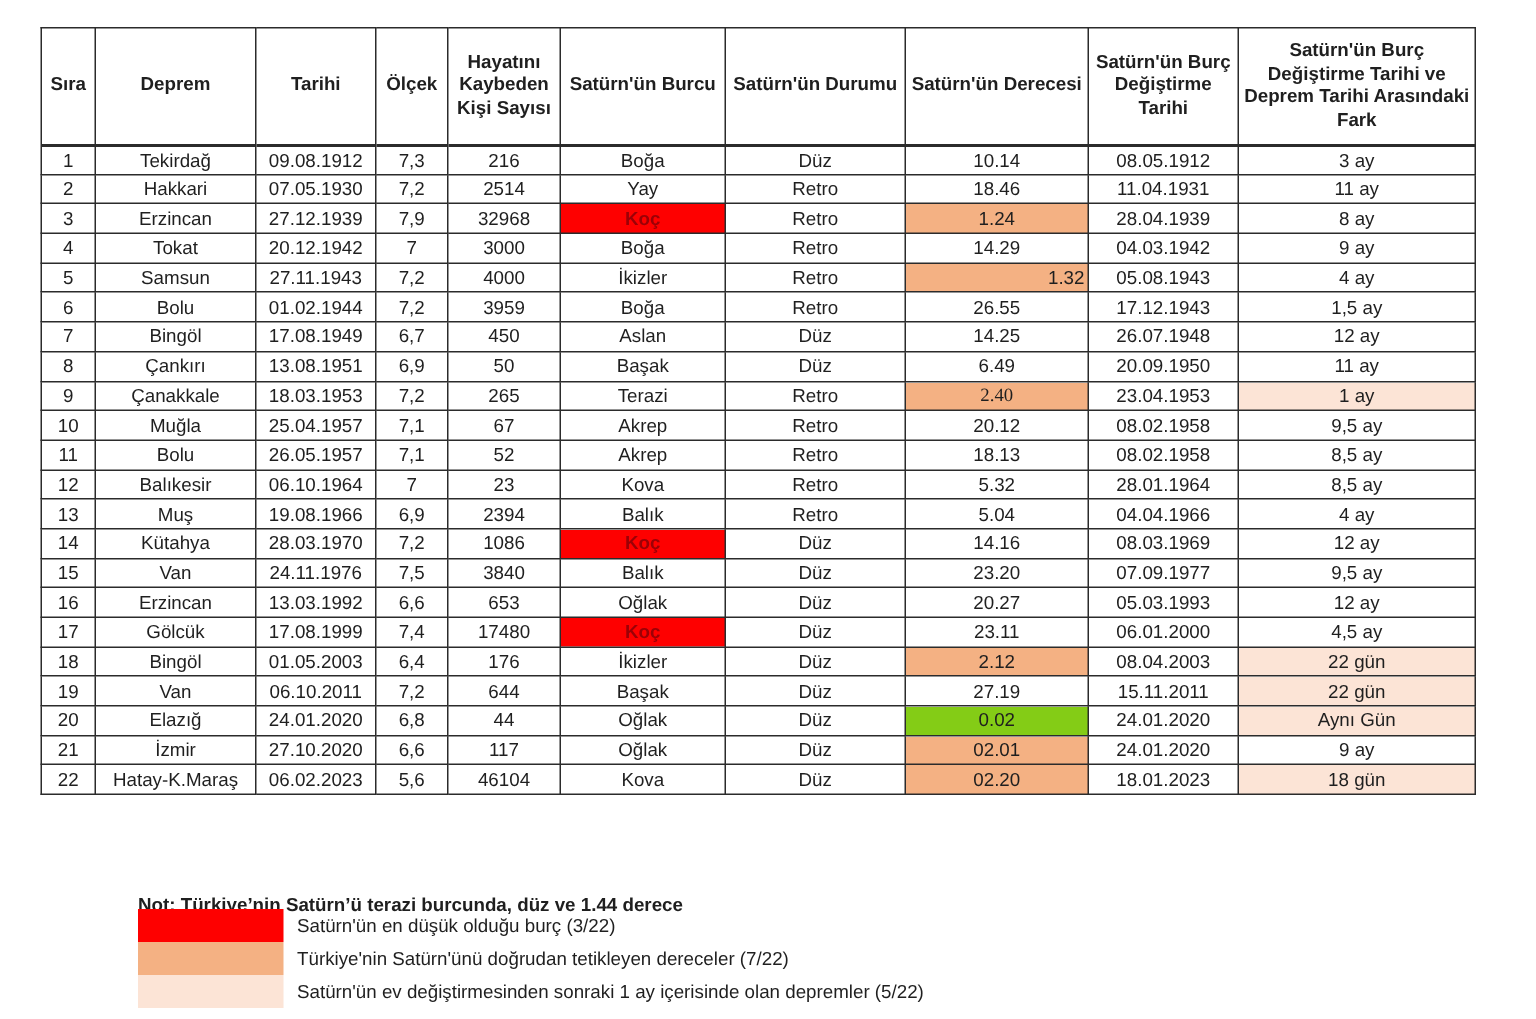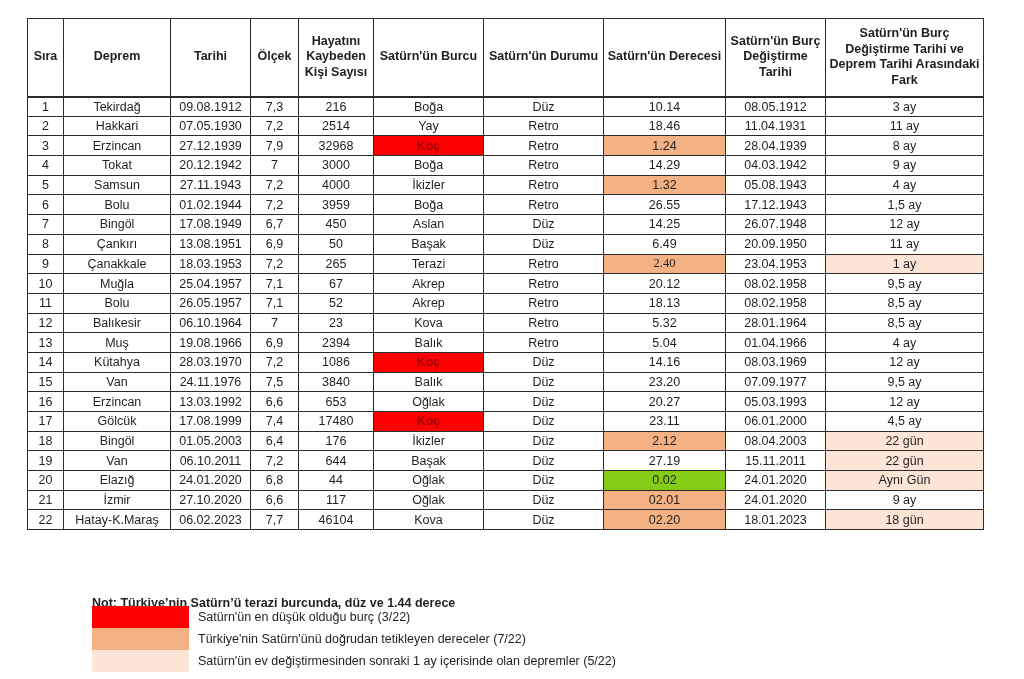--- a/index.html
+++ b/index.html
@@ -132,21 +132,21 @@
           <td>9 ay</td>
         </tr>
         <tr>
           <td>5</td>
           <td>Samsun</td>
           <td>27.11.1943</td>
           <td>7,2</td>
           <td>4000</td>
           <td>İkizler</td>
           <td>Retro</td>
-          <td class="hl-orange" style="background: rgb(244, 177, 131);">1.32</td>
+          <td class="hl-orange" style="background: rgb(244, 177, 131); text-align: right;">1.32</td>
           <td>05.08.1943</td>
           <td>4 ay</td>
         </tr>
         <tr>
           <td>6</td>
           <td>Bolu</td>
           <td>01.02.1944</td>
           <td>7,2</td>
           <td>3959</td>
           <td>Boğa</td>
@@ -229,21 +229,21 @@
         </tr>
         <tr>
           <td>13</td>
           <td>Muş</td>
           <td>19.08.1966</td>
           <td>6,9</td>
           <td>2394</td>
           <td>Balık</td>
           <td>Retro</td>
           <td>5.04</td>
-          <td>01.04.1966</td>
+          <td>04.04.1966</td>
           <td>4 ay</td>
         </tr>
         <tr>
           <td>14</td>
           <td>Kütahya</td>
           <td>28.03.1970</td>
           <td>7,2</td>
           <td>1086</td>
           <td class="hl-red" style="background: rgb(254, 0, 0); color: rgb(156, 0, 6);">Koç</td>
           <td>Düz</td>
@@ -332,21 +332,21 @@
           <td>Oğlak</td>
           <td>Düz</td>
           <td class="hl-orange" style="background: rgb(244, 177, 131);">02.01</td>
           <td>24.01.2020</td>
           <td>9 ay</td>
         </tr>
         <tr>
           <td>22</td>
           <td>Hatay-K.Maraş</td>
           <td>06.02.2023</td>
-          <td>7,7</td>
+          <td>5,6</td>
           <td>46104</td>
           <td>Kova</td>
           <td>Düz</td>
           <td class="hl-orange" style="background: rgb(244, 177, 131);">02.20</td>
           <td>18.01.2023</td>
           <td class="hl-light" style="background: rgb(252, 228, 214);">18 gün</td>
         </tr>
       </tbody>
   </table>
 

